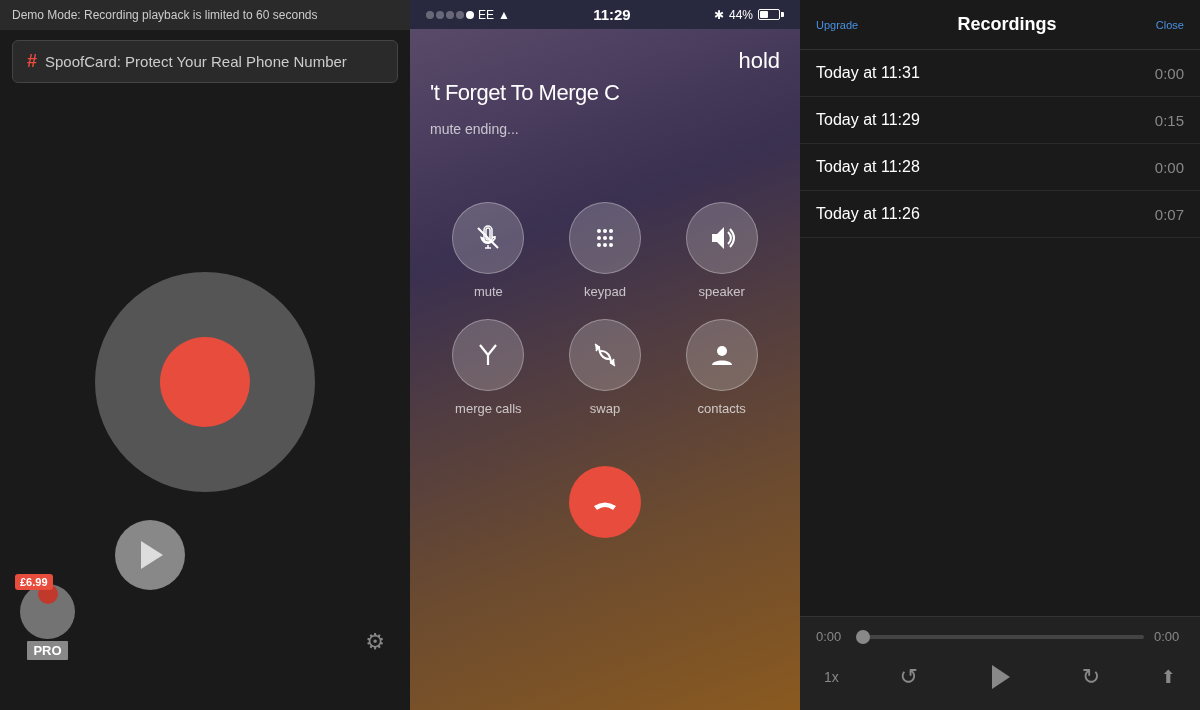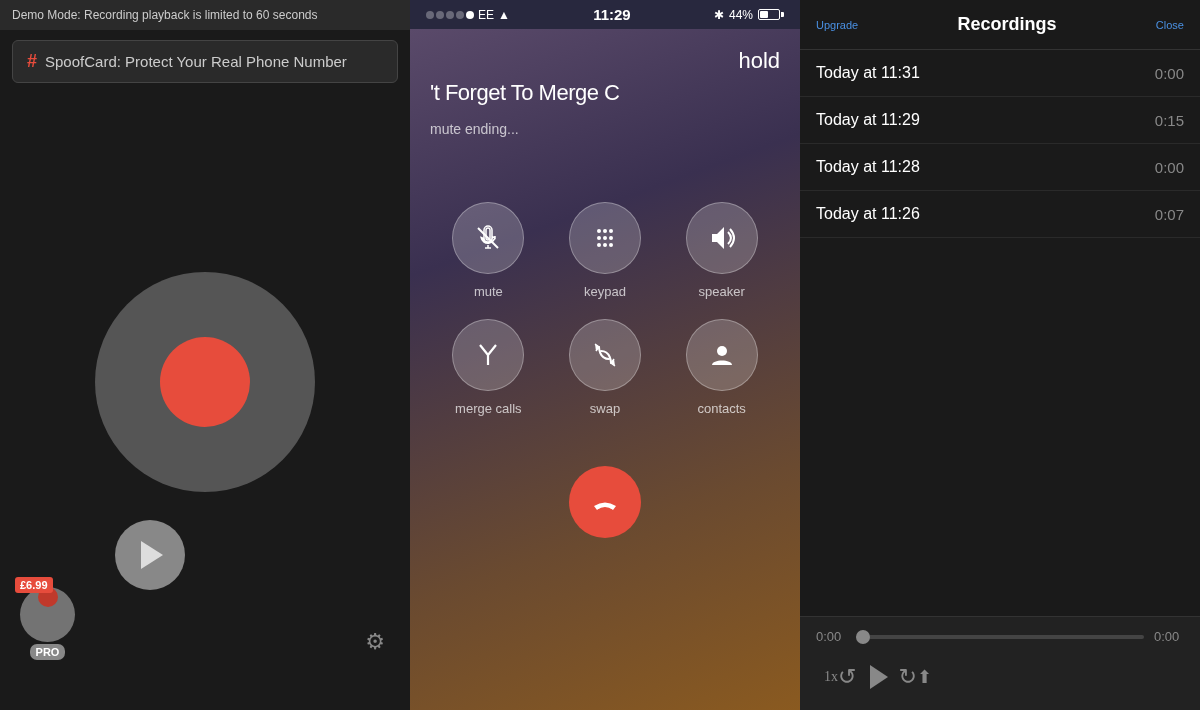--- a/index.html
+++ b/index.html
@@ -137,24 +137,24 @@
       padding: 2px 5px;
       border-radius: 3px;
       position: absolute;
       top: -10px;
       left: -5px;
     }
 
     .pro-badge {
       background: #888;
       color: white;
-      font-size: 11px;
+      font-size: 13px;
       font-weight: bold;
       padding: 2px 6px;
-      border-radius: 7px;
+      border-radius: 1px;
       margin-top: 2px;
     }
 
     .gear-btn {
       position: absolute;
       bottom: 55px;
       right: 25px;
       color: #888;
       font-size: 22px;
       cursor: pointer;
@@ -405,23 +405,22 @@
       background: #888;
       position: absolute;
       top: 50%;
       transform: translateY(-50%);
       left: 0;
     }
 
     .player-controls-row {
       display: flex;
       align-items: center;
-      justify-content: flex-start;
+      justify-content: space-between;
       padding: 0 8px;
-      font-family: Liberation Serif, serif;
     }
 
     .player-speed {
       font-size: 14px;
       color: #888;
       cursor: pointer;
     }
 
     .player-icon-btn {
       color: #888;

